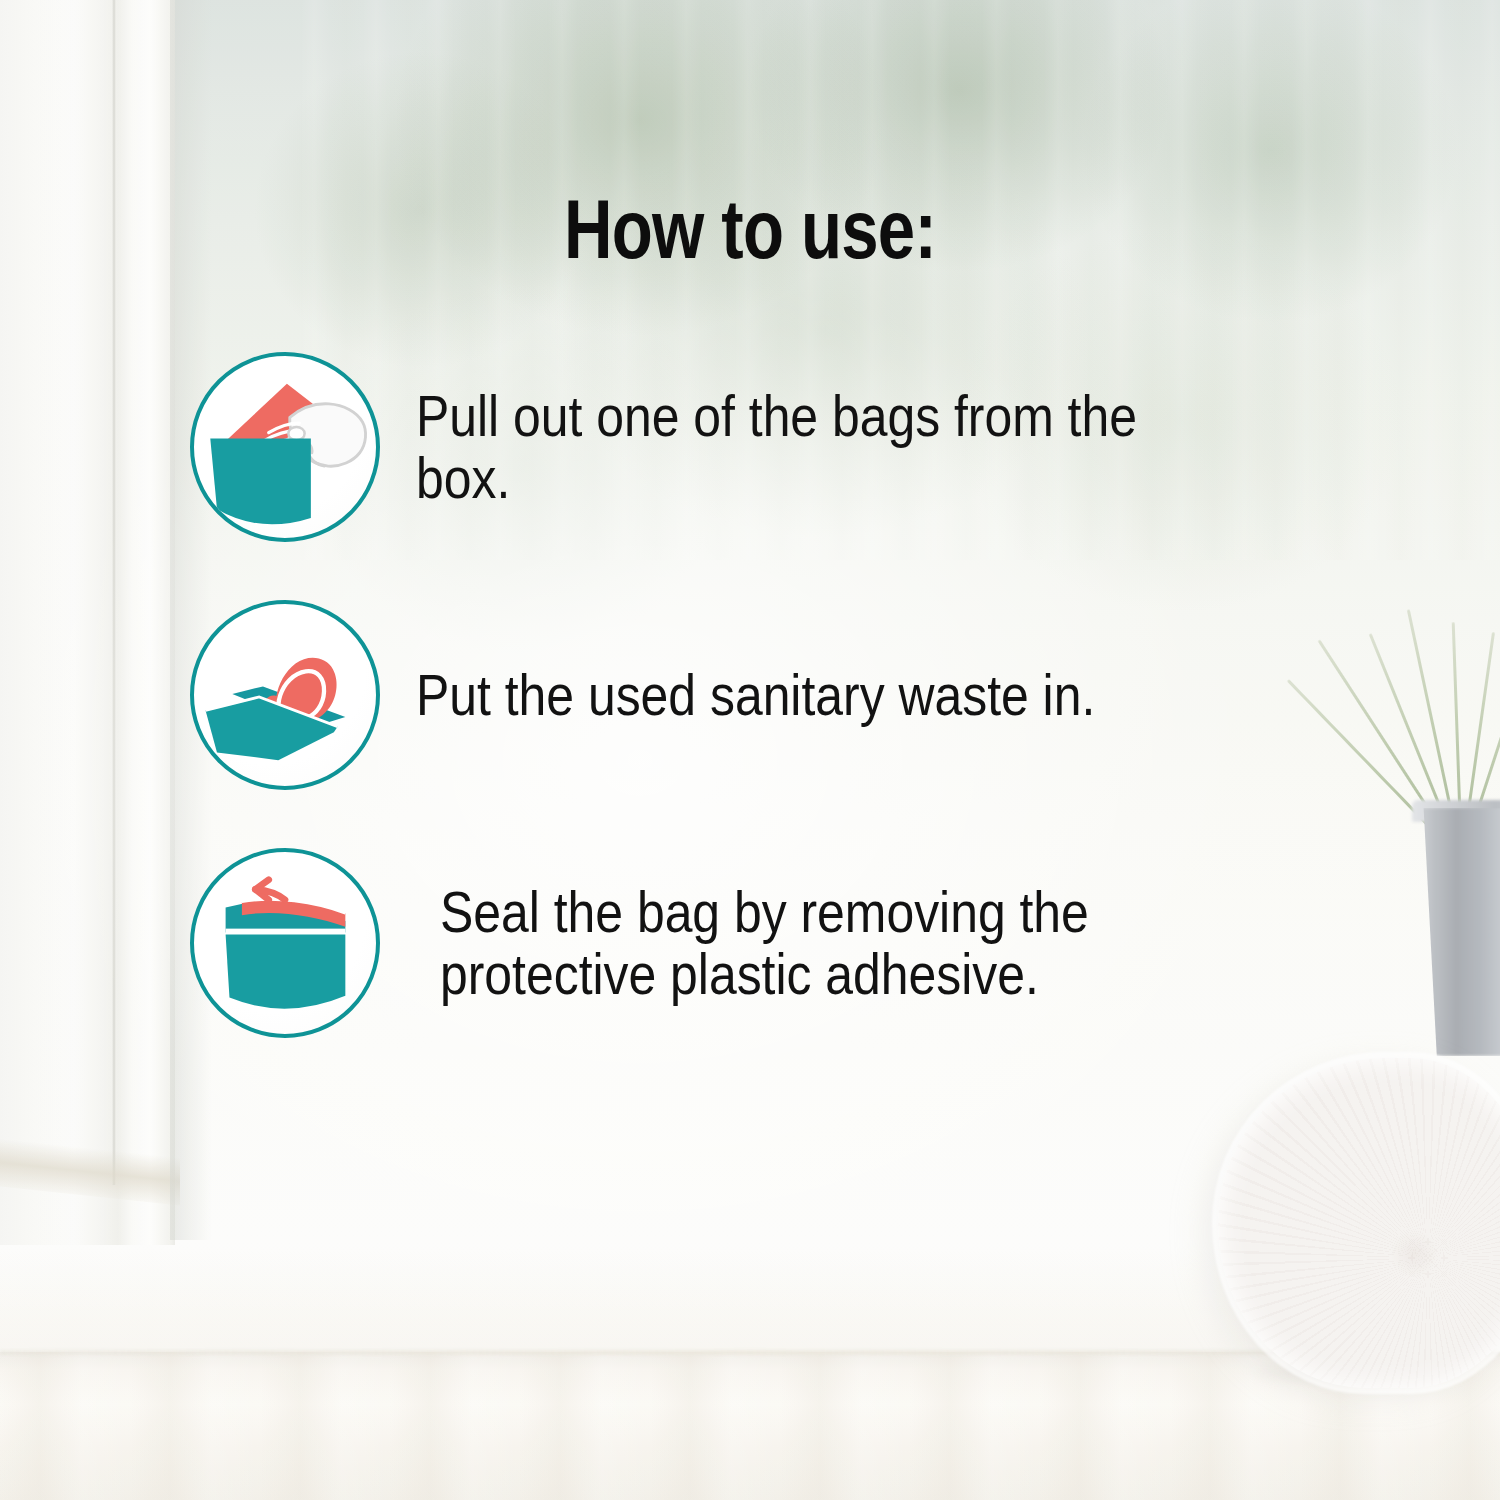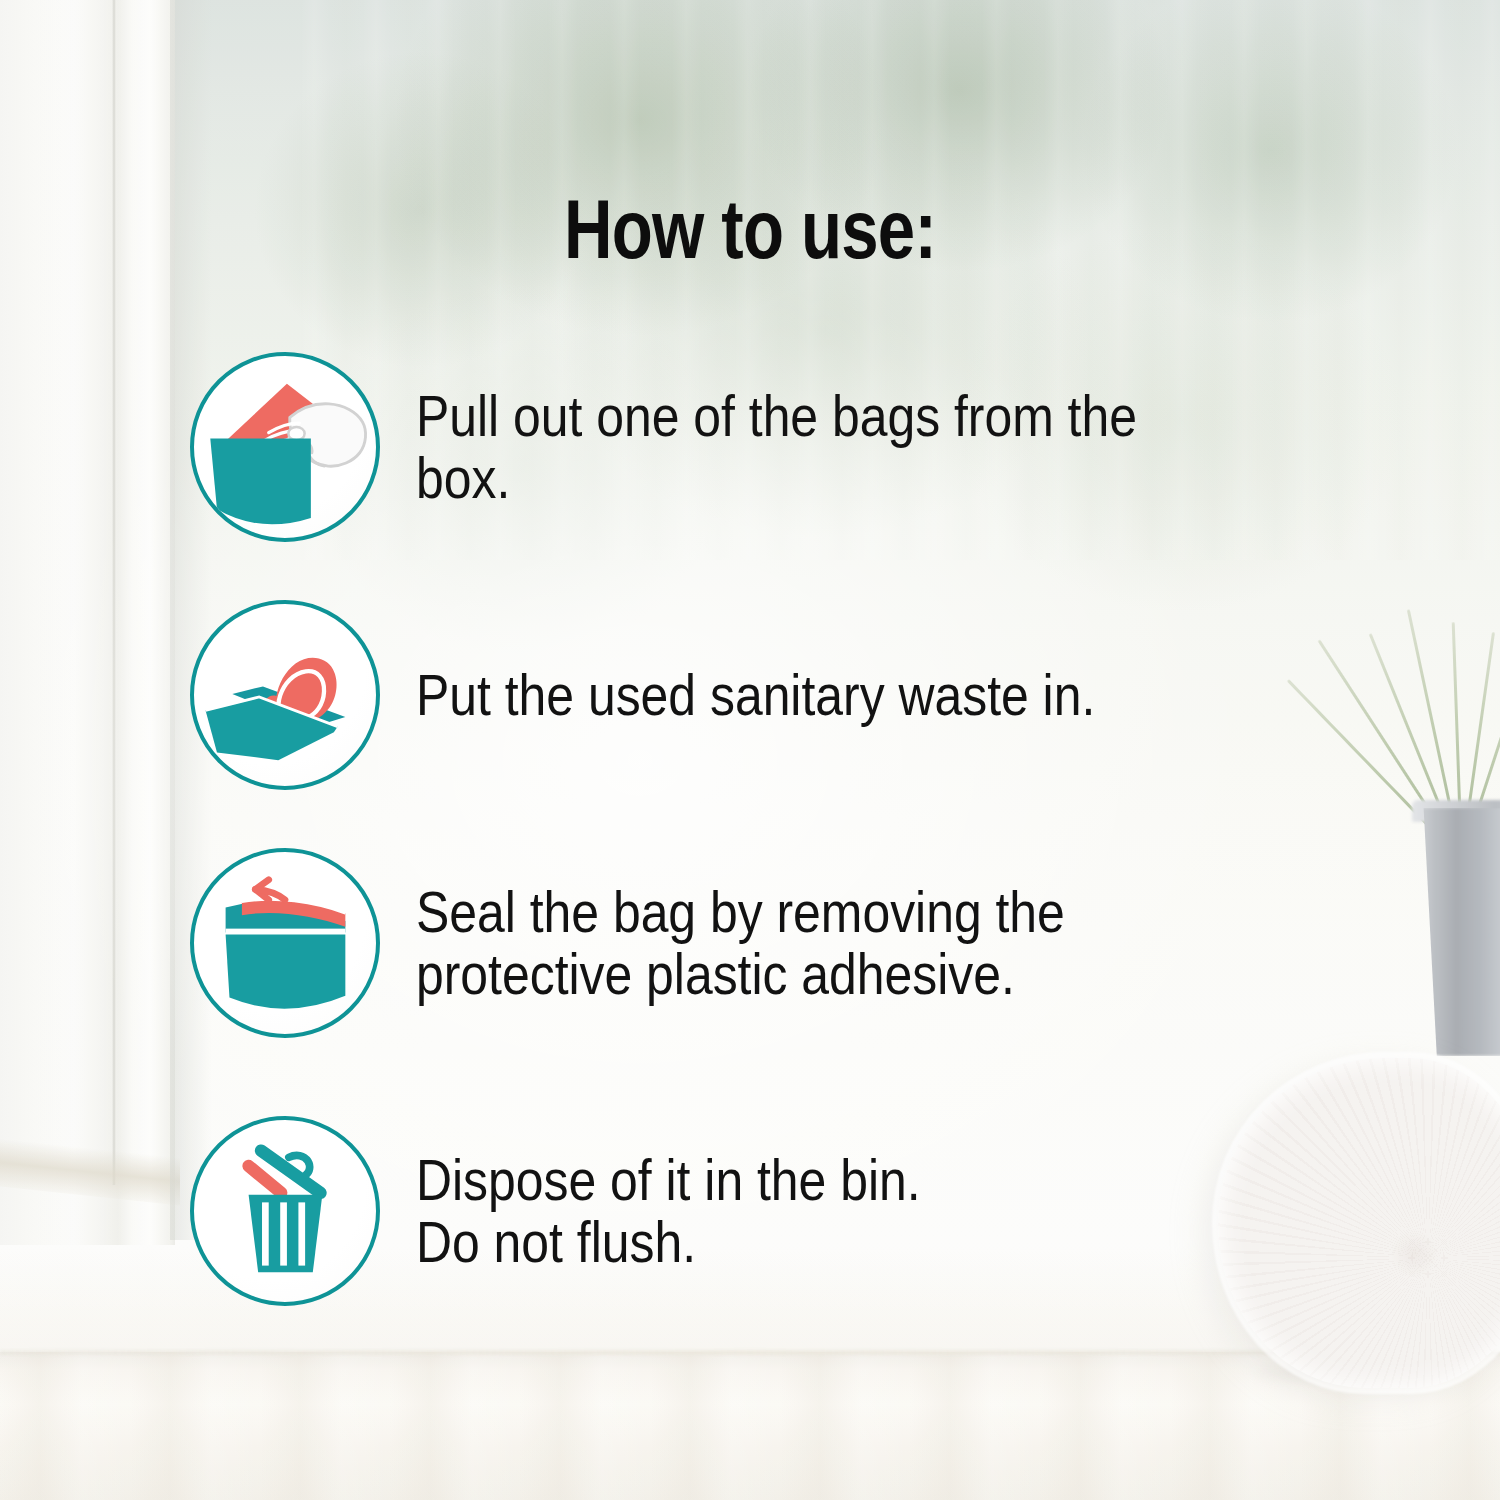--- a/index.html
+++ b/index.html
@@ -282,21 +282,21 @@
     line-height: 62px;
     color: #121212;
     transform: scaleX(0.86);
     transform-origin: left center;
     white-space: pre-line;
   }
 
   
   .step-1 { height: 190px; margin-bottom: 58px; }
   .step-2 { height: 190px; margin-bottom: 58px; align-items: center; }
-  .step-3 { height: 190px; margin-bottom: 78px; }
+  .step-3 { height: 190px; margin-bottom: 78px; gap: 24px; }
   .step-4 { height: 190px; margin-bottom: 0; }
 </style>
 </head>
 <body>
 
 <div id="scene">
 
   <div class="bg-window"></div>
   <div class="bg-streaks"></div>
 
@@ -394,35 +394,16 @@
 
             <rect x="33" y="80" width="125" height="6" fill="#FFFFFF"></rect>
 
             <path d="M33 86 H158 V150 Q96 176 37 152 Z" fill="#189DA1"></path>
           </svg>
         </div>
         <div class="step-text">Seal the bag by removing the
 protective plastic adhesive.</div>
       </div>
 
-      <div class="step step-4">
-        <div class="step-icon">
-          <svg viewBox="0 0 190 190" xmlns="http://www.w3.org/2000/svg">
-
-            <path d="M57 48 L91 76" stroke="#EE6B62" stroke-width="13" stroke-linecap="round"></path>
-
-            <path d="M70 32 L132 76" stroke="#189DA1" stroke-width="13" stroke-linecap="round"></path>
-            <path d="M99 39 C107 35 115 37 119 43 C122 48 121 54 117 57" fill="none" stroke="#189DA1" stroke-width="8" stroke-linecap="round"></path>
-
-            <path d="M57 78 H134 L124 159 H67 Z" fill="#189DA1"></path>
-
-            <rect x="71" y="86" width="7" height="66" fill="#FFFFFF"></rect>
-            <rect x="90" y="86" width="7" height="66" fill="#FFFFFF"></rect>
-            <rect x="109" y="86" width="7" height="66" fill="#FFFFFF"></rect>
-          </svg>
-        </div>
-        <div class="step-text">Dispose of it in the bin.
-Do not flush.</div>
-      </div>
 
     </div>
   </div>
 </div>
 
 </body></html>

